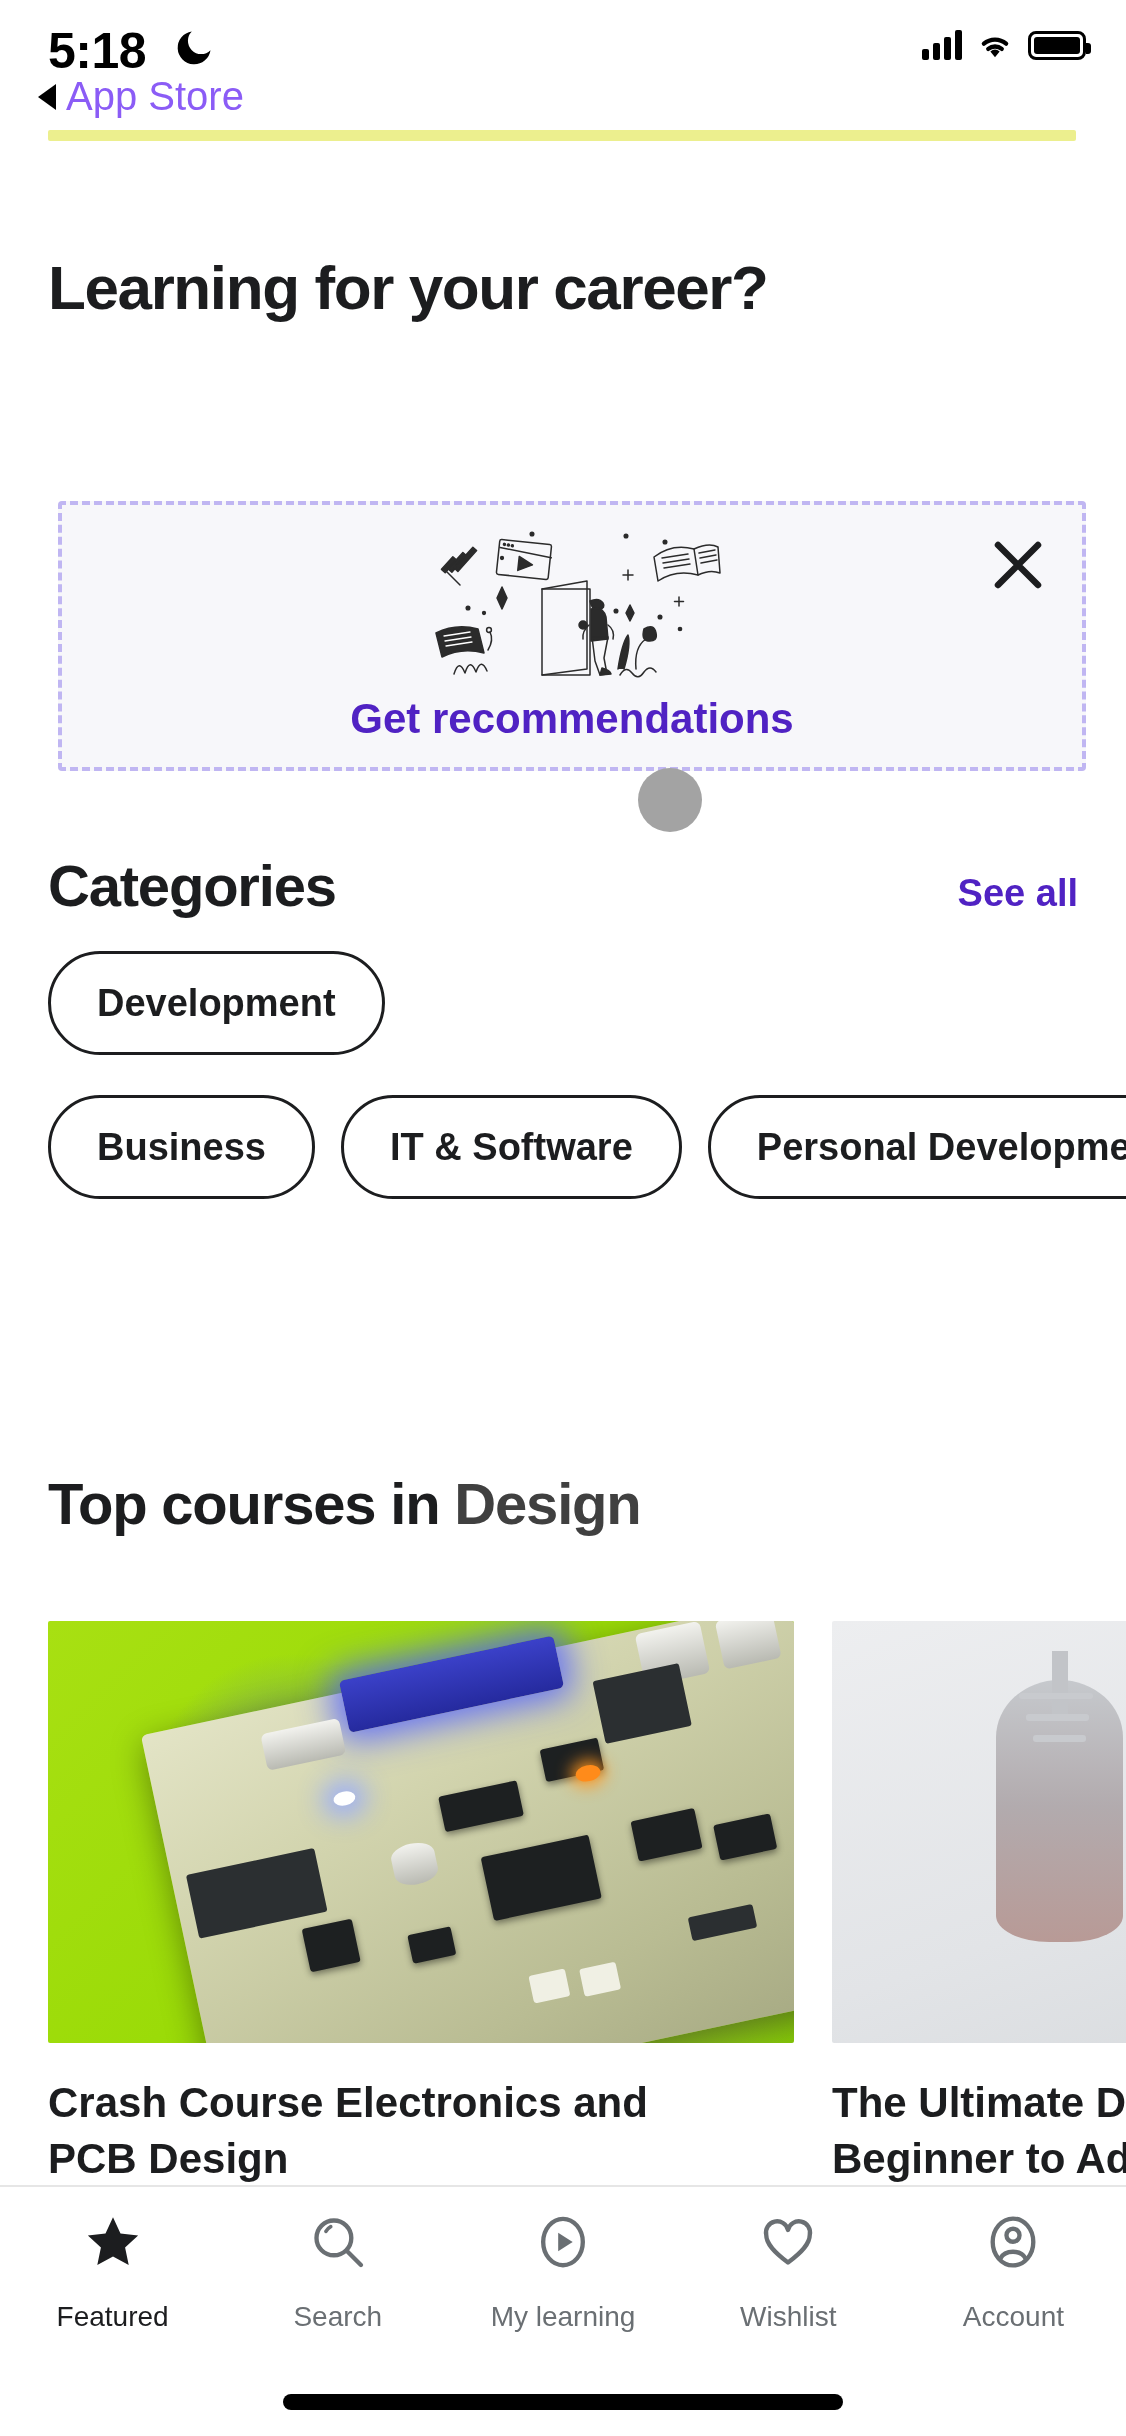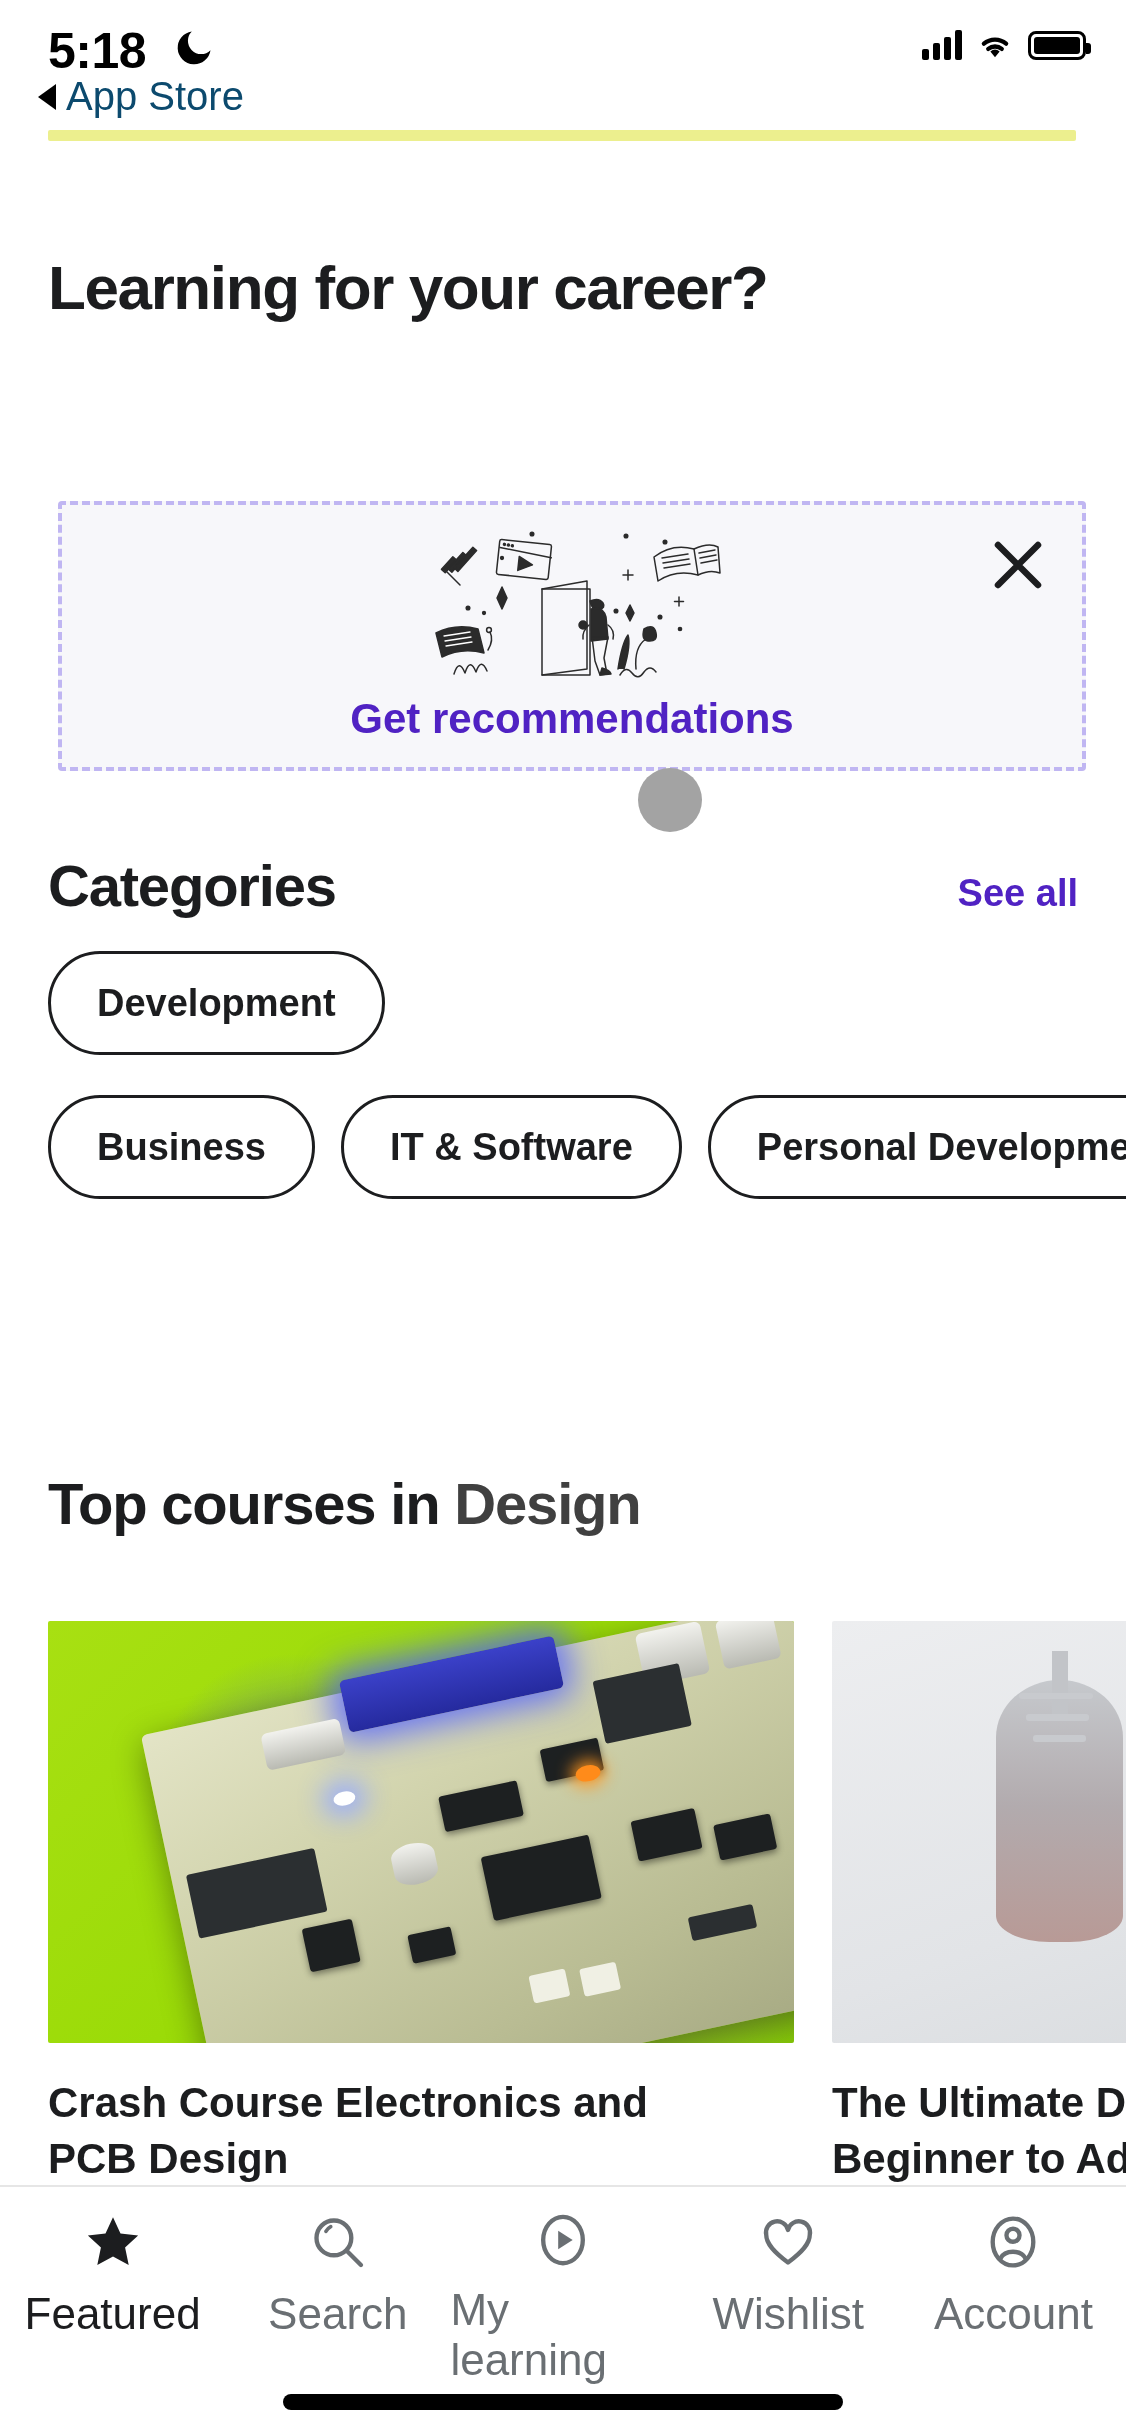--- a/index.html
+++ b/index.html
@@ -27,21 +27,21 @@
   .bars i:nth-child(4){ height:30px; }
   .wifi { width:38px; height:30px; }
   .batt { position:relative; width:58px; height:29px; border:3px solid #000; border-radius:8px; padding:3px; }
   .batt-fill { width:100%; height:100%; background:#000; border-radius:3px; }
   .batt:after { content:""; position:absolute; right:-8px; top:9px; width:5px; height:11px; background:#000; border-radius:0 3px 3px 0; }
 
   
   .backlink {
     position:absolute; left:38px; top:74px;
     display:flex; align-items:center; gap:10px;
-    font-size:40px; font-weight:400; color:#0c4a6e;
+    font-size:40px; font-weight:400; color:#8b5cf6;
   }
   .back-tri {
     width:0; height:0;
     border-top:13px solid transparent;
     border-bottom:13px solid transparent;
     border-right:18px solid #000;
   }
 
   
   .loadbar {
@@ -137,21 +137,21 @@
   .p-ring { position:absolute; background:#c8cace; border-radius:3px; }
 
   
   .tabbar {
     position:absolute; bottom:0; left:0; width:1126px; height:251px;
     background:#fff; border-top:2px solid #e6e6e6;
   }
   .tabs { display:flex; height:172px; padding-top:24px; }
   .tab { flex:1; display:flex; flex-direction:column; align-items:center; gap:16px; }
   .tab-ico { width:62px; height:62px; display:flex; align-items:center; justify-content:center; }
-  .tab-label { font-size:44px; font-weight:400; color:#6a6f73; }
+  .tab-label { font-size:28px; font-weight:400; color:#6a6f73;margin-top:12px; }
   .tab.active .tab-label { color:#1c1d1f; }
   .home-ind {
     position:absolute; bottom:26px; left:50%; transform:translateX(-50%);
     width:560px; height:16px; background:#000; border-radius:8px;
   }
 </style>
 </head>
 <body>
 
 <div id="phone">

